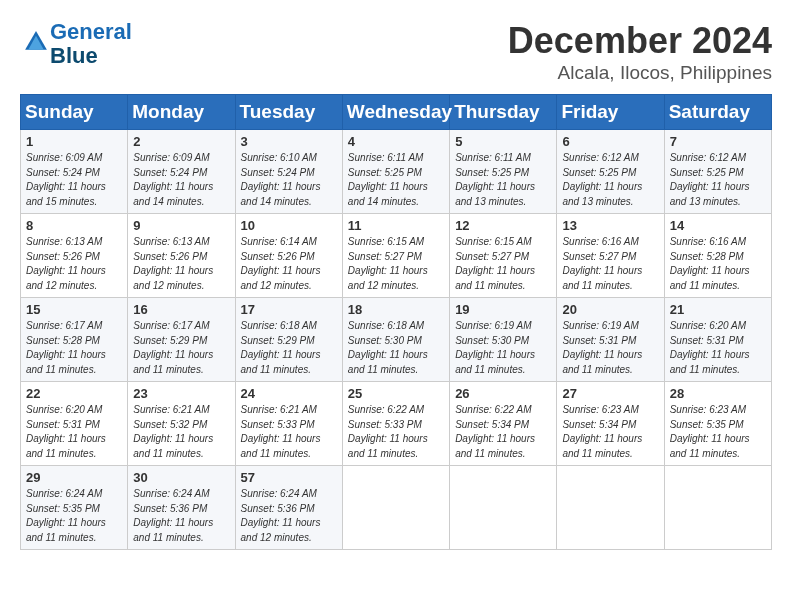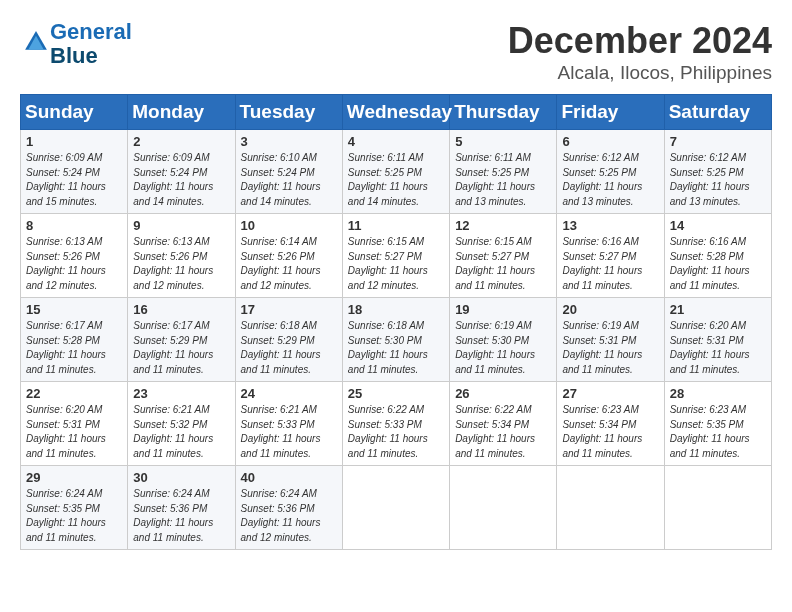--- a/index.html
+++ b/index.html
@@ -240,21 +240,21 @@
       <tr>
         <td>
           <span class="day-num">29</span>
           <div class="day-info">Sunrise: 6:24 AM<br>Sunset: 5:35 PM<br>Daylight: 11 hours and 11 minutes.</div>
         </td>
         <td>
           <span class="day-num">30</span>
           <div class="day-info">Sunrise: 6:24 AM<br>Sunset: 5:36 PM<br>Daylight: 11 hours and 11 minutes.</div>
         </td>
         <td>
-          <span class="day-num">40</span>
+          <span class="day-num">57</span>
           <div class="day-info">Sunrise: 6:24 AM<br>Sunset: 5:36 PM<br>Daylight: 11 hours and 12 minutes.</div>
         </td>
         <td class="empty-cell"></td>
         <td class="empty-cell"></td>
         <td class="empty-cell"></td>
         <td class="empty-cell"></td>
       </tr>
     </tbody>
 </table>
 

